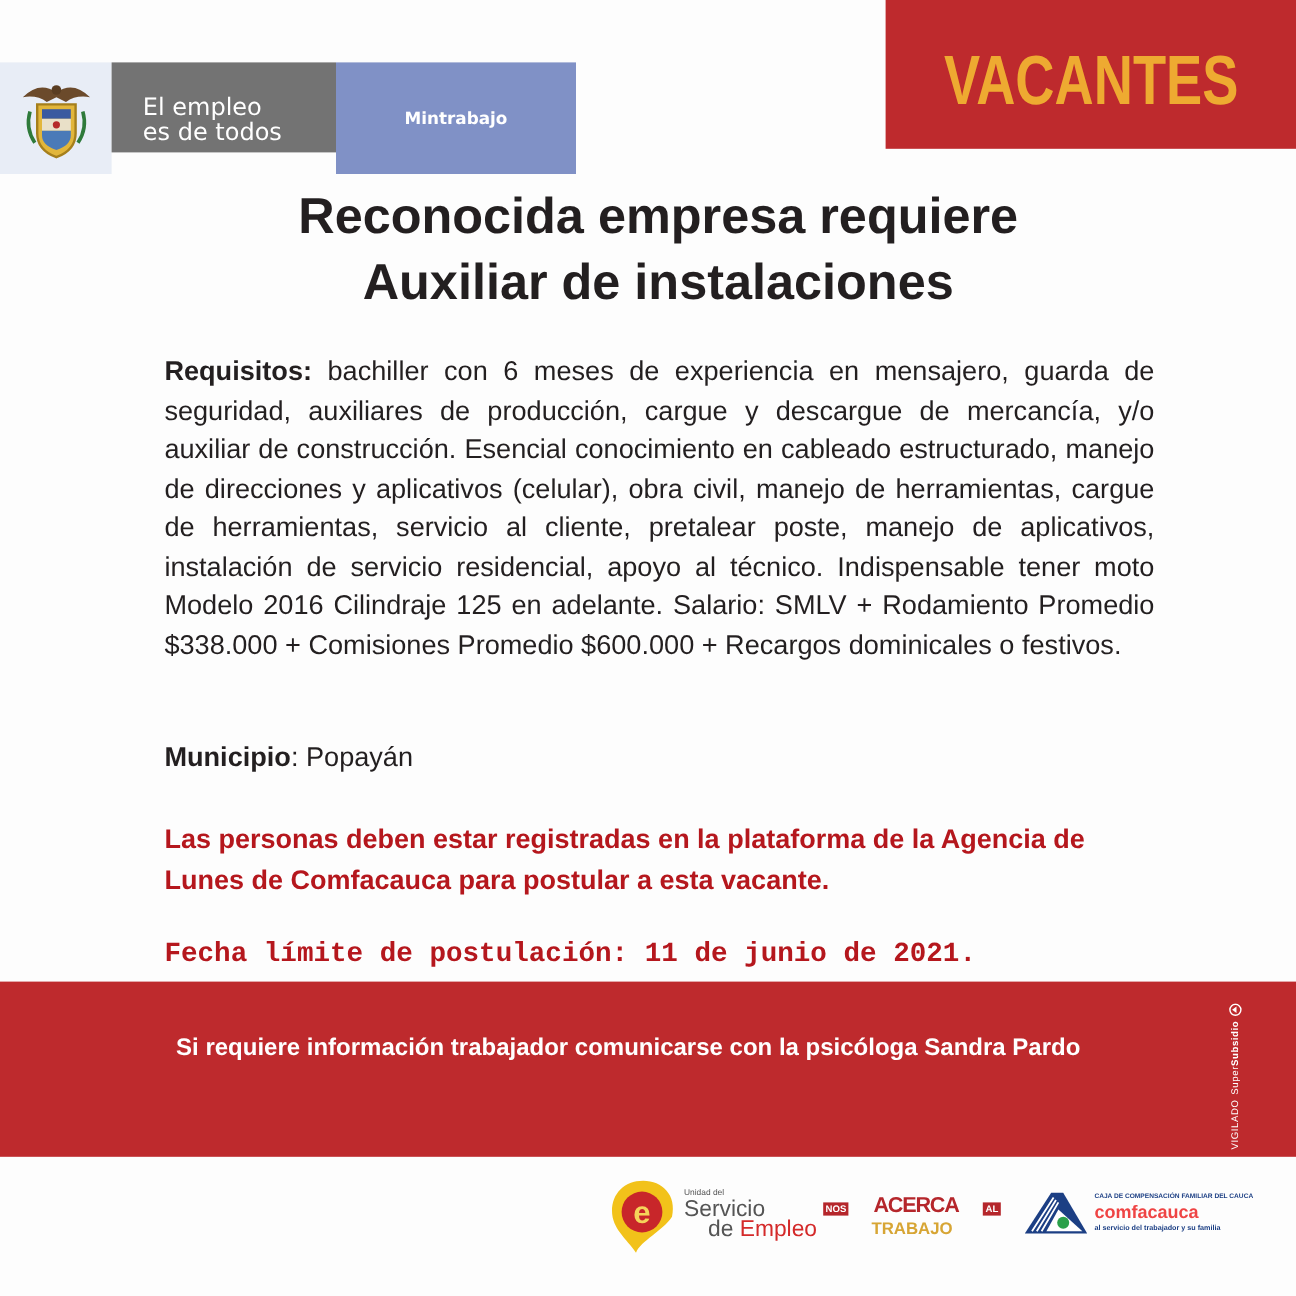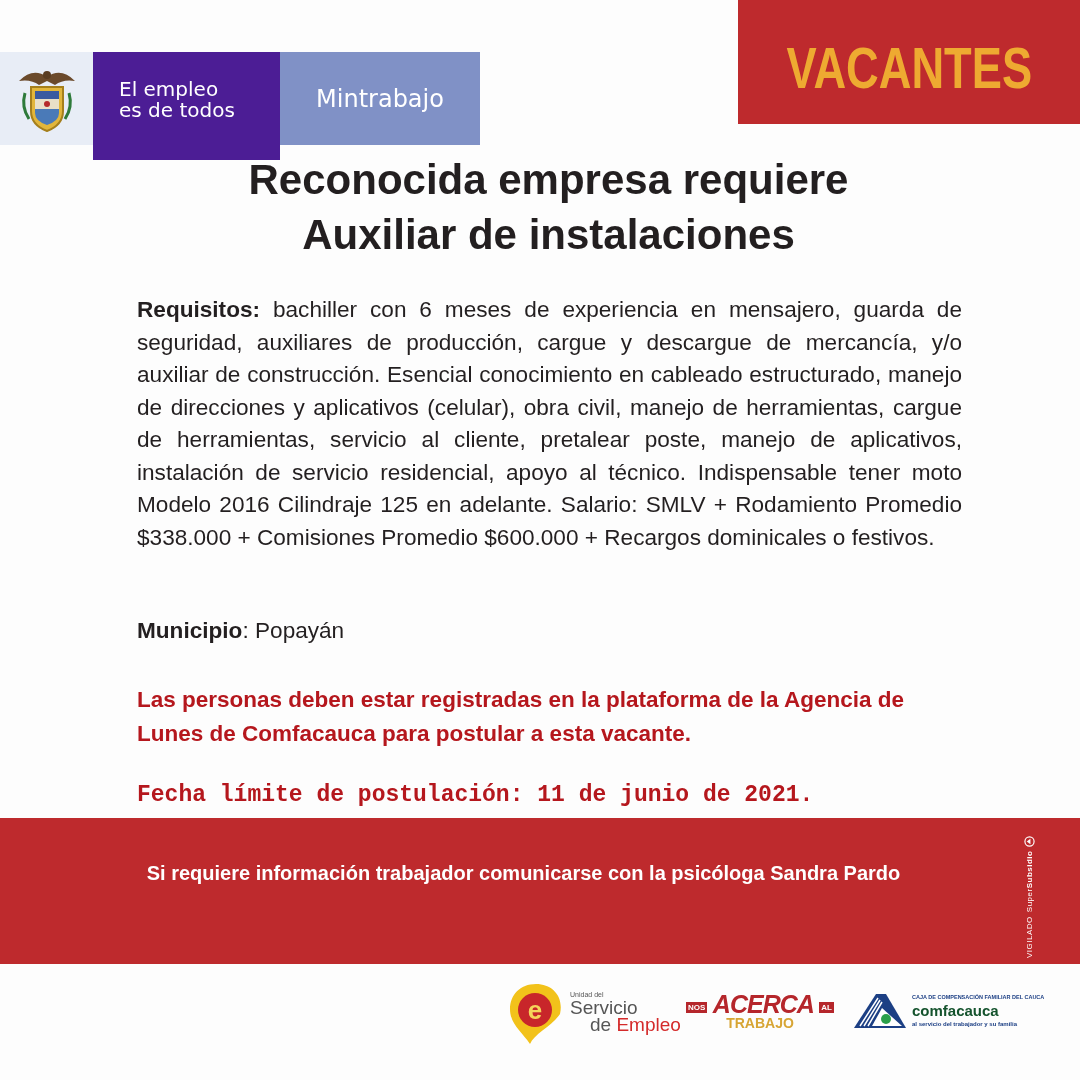--- a/index.html
+++ b/index.html
@@ -1,23 +1,23 @@
 <!DOCTYPE html>
 <html><head>
 <meta charset="utf-8">
 <style>
   * { margin:0; padding:0; box-sizing:border-box; }
   html, body { width:1080px; height:1080px; background:#fdfdfd; overflow:hidden; }
   body { position:relative; font-family:"Liberation Sans", "DejaVu Sans", sans-serif; color:#231f20; }
 
   .gov-bar { position:absolute; left:0; top:52px; width:480px; height:93px; display:flex; }
   .gov-crest { width:93px; height:93px; background:#e8edf6; display:flex; align-items:center; justify-content:center; }
-  .gov-slogan { width:187px; height:108px; background:#4c1d95; color:#fff; font-family:"DejaVu Sans", sans-serif; font-size:20px; line-height:21px; padding:27px 0 0 26px; }
+  .gov-slogan { width:187px; height:75px; background:#737373; color:#fff; font-family:"DejaVu Sans", sans-serif; font-size:20px; line-height:21px; padding:27px 0 0 26px; }
   .gov-slogan span { display:block; }
-  .gov-ministry { width:200px; height:93px; background:#8091c6; color:#fff; font-family:"DejaVu Sans", sans-serif; font-size:24px; display:flex; align-items:center; justify-content:center; font-weight:normal; }
+  .gov-ministry { width:200px; height:93px; background:#8091c6; color:#fff; font-family:"DejaVu Sans", sans-serif; font-size:14px; display:flex; align-items:center; justify-content:center; font-weight:bold; }
 
   .vacantes { position:absolute; left:738px; top:0; width:342px; height:124px; background:#be2a2d; display:flex; align-items:center; justify-content:center; }
   .vacantes span { color:#eeaa31; font-family:"Liberation Sans", sans-serif; font-weight:bold; font-size:58px; letter-spacing:0px; transform:scaleX(0.78); display:inline-block; margin-top:10px; }
 
   .title { position:absolute; left:0; top:152px; width:1097px; text-align:center; font-weight:bold; font-size:42px; line-height:55px; color:#231f20; }
 
   .body { position:absolute; left:137px; top:294px; width:825px; font-size:22.6px; line-height:32.5px; text-align:justify; }
   .body p { margin:0; }
   .body .lbl { font-weight:bold; }
   .municipio { position:absolute; left:137px; top:618px; font-size:22.6px; }
@@ -35,27 +35,27 @@
   .se-pin { width:56px; height:60px; position:relative; }
   .se-text { margin-left:6px; font-family:"Liberation Sans", sans-serif; line-height:17px; }
   .se-text .small { font-size:7px; color:#555; display:block; line-height:8px; }
   .se-text .l1 { font-size:19px; color:#555; display:block; }
   .se-text .l2 { font-size:19px; color:#555; display:block;margin-left:20px; }
   .se-text .l2 b { color:#d42a2a; font-weight:normal; }
 
   .logo-nos { position:absolute; left:686px; top:10px; width:148px; height:44px; text-align:center; }
   .nos-top { display:flex; align-items:flex-end; justify-content:space-between; }
   .nos-small { background:#b5262b; color:#fff; font-size:8px; font-weight:bold; padding:1px 2px; margin-bottom:3px; }
-  .nos-big { color:#b5262b; font-weight:bold; font-size:25px; line-height:24px; letter-spacing:-1px;font-style:italic; }
+  .nos-big { color:#b5262b; font-weight:bold; font-size:18px; line-height:24px; letter-spacing:-1px; }
   .nos-bottom { color:#d7a534; font-weight:bold; font-size:14px; line-height:14px; }
 
   .logo-comf { position:absolute; left:852px; top:10px; display:flex; align-items:center; }
   .comf-text { margin-left:4px; line-height:11px; }
   .comf-text .t1 { font-size:5.5px; color:#1c3f84; font-weight:bold; display:block; }
-  .comf-text .t2 { font-size:15px; color:#14532d; font-weight:bold; display:block; line-height:16px; }
+  .comf-text .t2 { font-size:15px; color:#ef4444; font-weight:bold; display:block; line-height:16px; }
   .comf-text .t3 { font-size:6px; color:#1c3f84; font-weight:bold; display:block; }
 </style>
 </head>
 <body>
 
 <div class="gov-bar">
   <div class="gov-crest">
     <svg width="64" height="72" viewBox="0 0 64 72">
       <path d="M4 18 Q18 4 32 14 Q46 4 60 18 Q48 16 40 22 L32 18 L24 22 Q16 16 4 18Z" fill="#6b4a2b"></path>
       <circle cx="32" cy="12" r="4" fill="#5a3d22"></circle>

